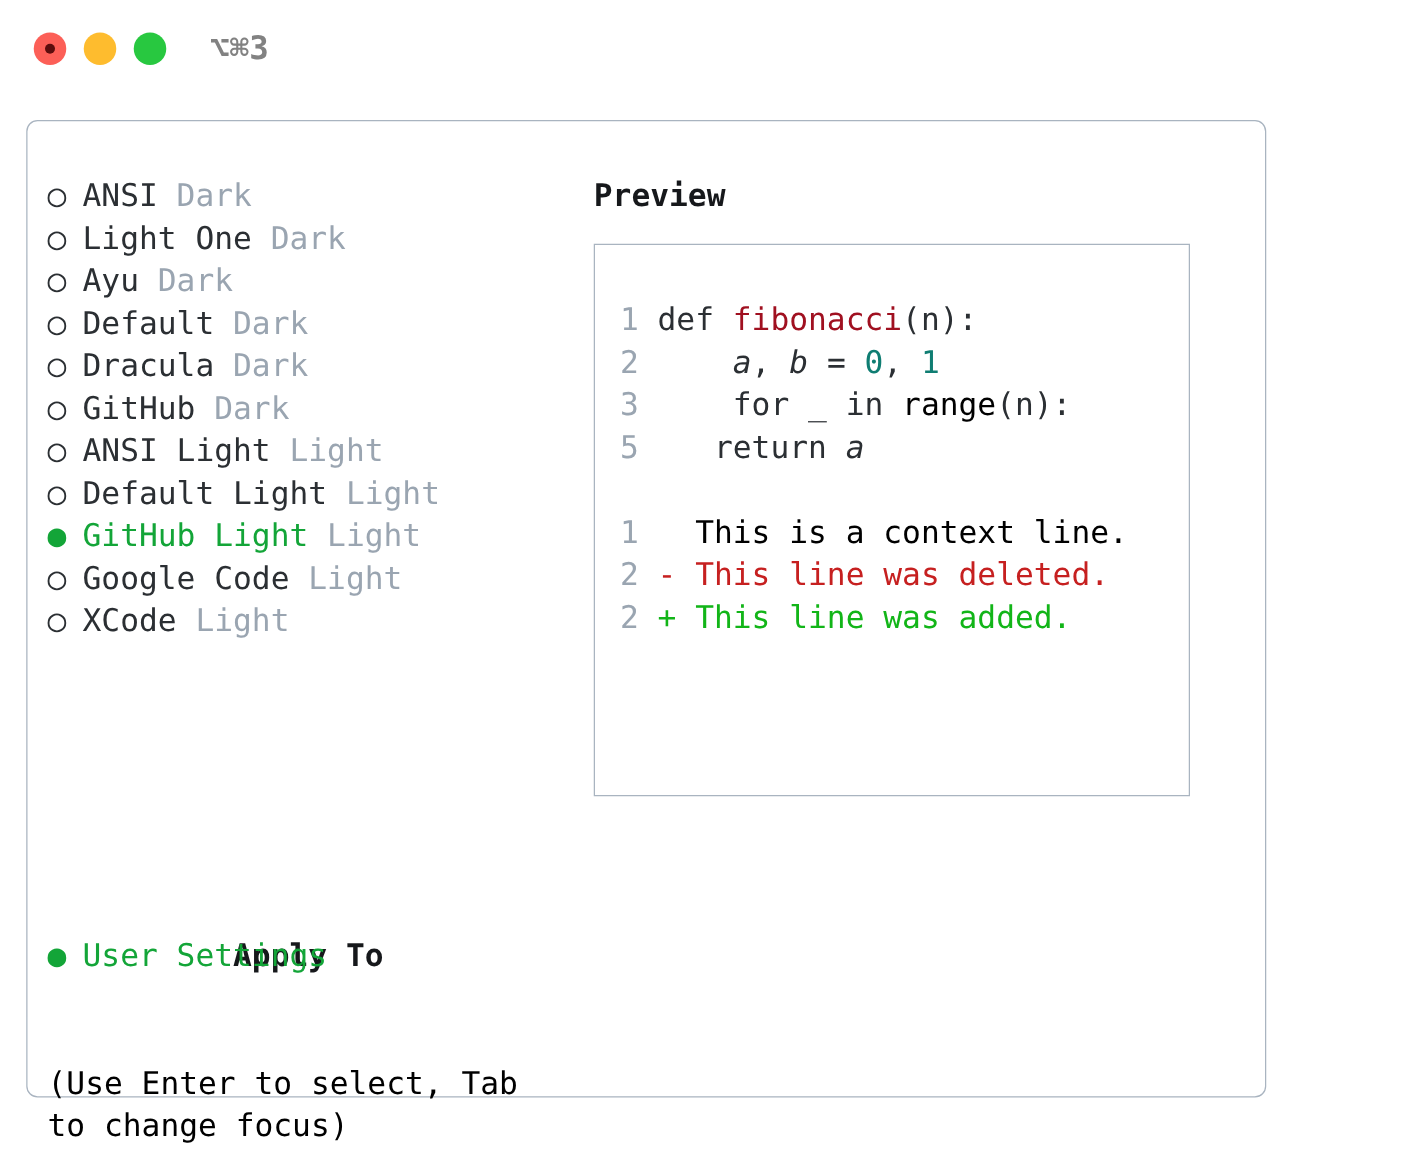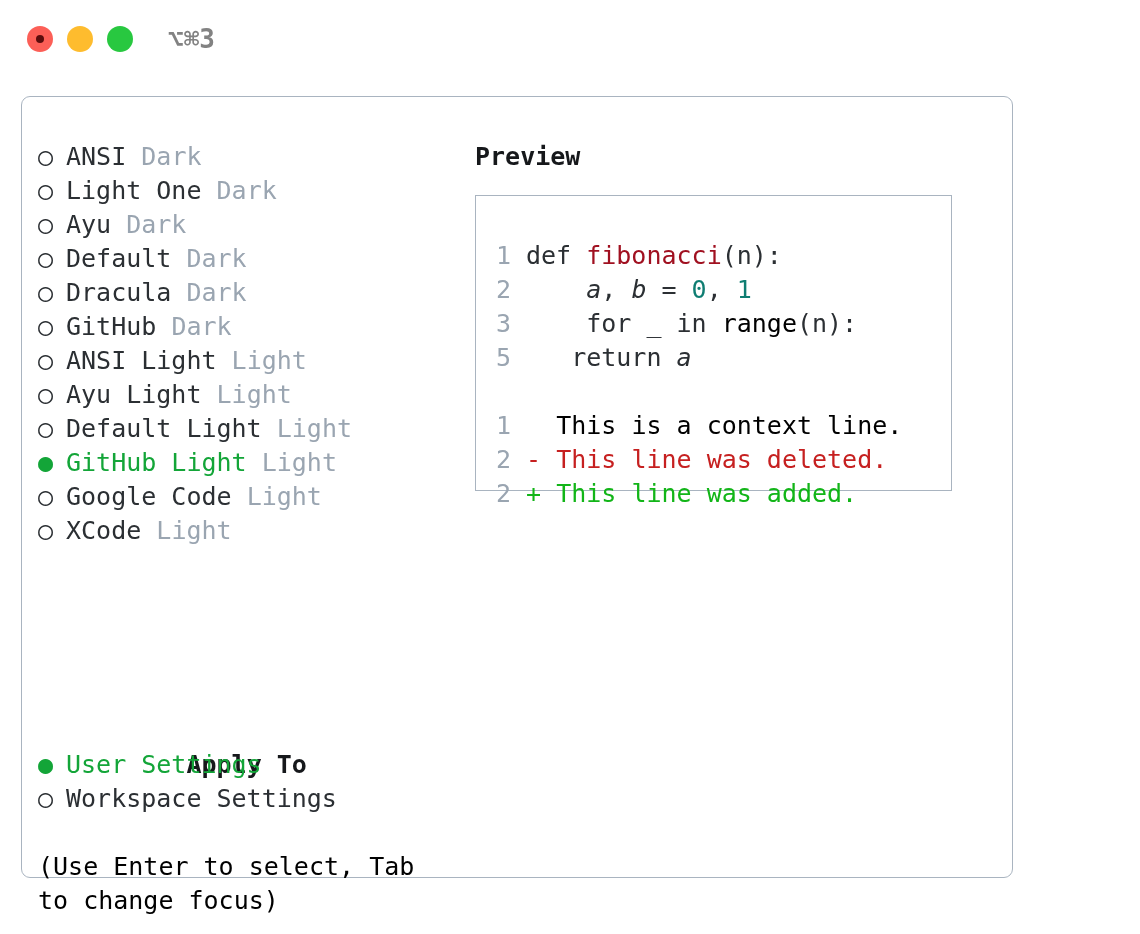--- a/index.html
+++ b/index.html
@@ -150,21 +150,21 @@
   #preview-title {
     font-size: 25px;
     font-weight: bold;
     color: #16181b;
     line-height: 34px;
     height: 34px;
   }
   #preview-box {
     margin-top: 21px;
     width: 477px;
-    height: 296px;
+    height: 442px;
     border: 1px solid #a9b4c0;
     box-sizing: border-box;
     background: #ffffff;
     padding: 43px 0 0 20px;
   }
   .code-line {
     font-size: 25px;
     line-height: 34px;
     height: 34px;
     white-space: pre;
@@ -205,35 +205,33 @@
 
     <div id="theme-column">
       <div id="theme-list">
           <div class="opt-row"><span class="bullet">○</span><span class="opt-label">ANSI</span> <span class="opt-tag">Dark</span></div>
           <div class="opt-row"><span class="bullet">○</span><span class="opt-label">Light One</span> <span class="opt-tag">Dark</span></div>
           <div class="opt-row"><span class="bullet">○</span><span class="opt-label">Ayu</span> <span class="opt-tag">Dark</span></div>
           <div class="opt-row"><span class="bullet">○</span><span class="opt-label">Default</span> <span class="opt-tag">Dark</span></div>
           <div class="opt-row"><span class="bullet">○</span><span class="opt-label">Dracula</span> <span class="opt-tag">Dark</span></div>
           <div class="opt-row"><span class="bullet">○</span><span class="opt-label">GitHub</span> <span class="opt-tag">Dark</span></div>
           <div class="opt-row"><span class="bullet">○</span><span class="opt-label">ANSI Light</span> <span class="opt-tag">Light</span></div>
-          <div class="opt-row"><span class="bullet">○</span><span class="opt-label">Ayu Light</span> <span class="opt-tag">Light</span></div>
           <div class="opt-row"><span class="bullet">○</span><span class="opt-label">Default Light</span> <span class="opt-tag">Light</span></div>
           <div class="opt-row selected"><span class="bullet">●</span><span class="opt-label">GitHub Light</span> <span class="opt-tag">Light</span></div>
           <div class="opt-row"><span class="bullet">○</span><span class="opt-label">Google Code</span> <span class="opt-tag">Light</span></div>
           <div class="opt-row"><span class="bullet">○</span><span class="opt-label">XCode</span> <span class="opt-tag">Light</span></div>
         </div>
     </div>
 
     <div id="apply-section">
       <div class="section-heading">
         <span class="caret"></span><span>Apply To</span>
       </div>
       <div id="apply-list">
           <div class="opt-row selected"><span class="bullet">●</span><span class="opt-label">User Settings</span></div>
-          <div class="opt-row"><span class="bullet">○</span><span class="opt-label">Workspace Settings</span></div>
         </div>
     </div>
 
     <div id="hint-text">(Use Enter to select, Tab to change focus)</div>
 
     <div id="preview-column">
       <div id="preview-title">Preview</div>
       <div id="preview-box">
         <div id="code-block">
             <div class="code-line"><span class="ln">1</span><span class="tok-kw">def </span><span class="tok-fn">fibonacci</span><span class="tok-punct">(n):</span></div>

